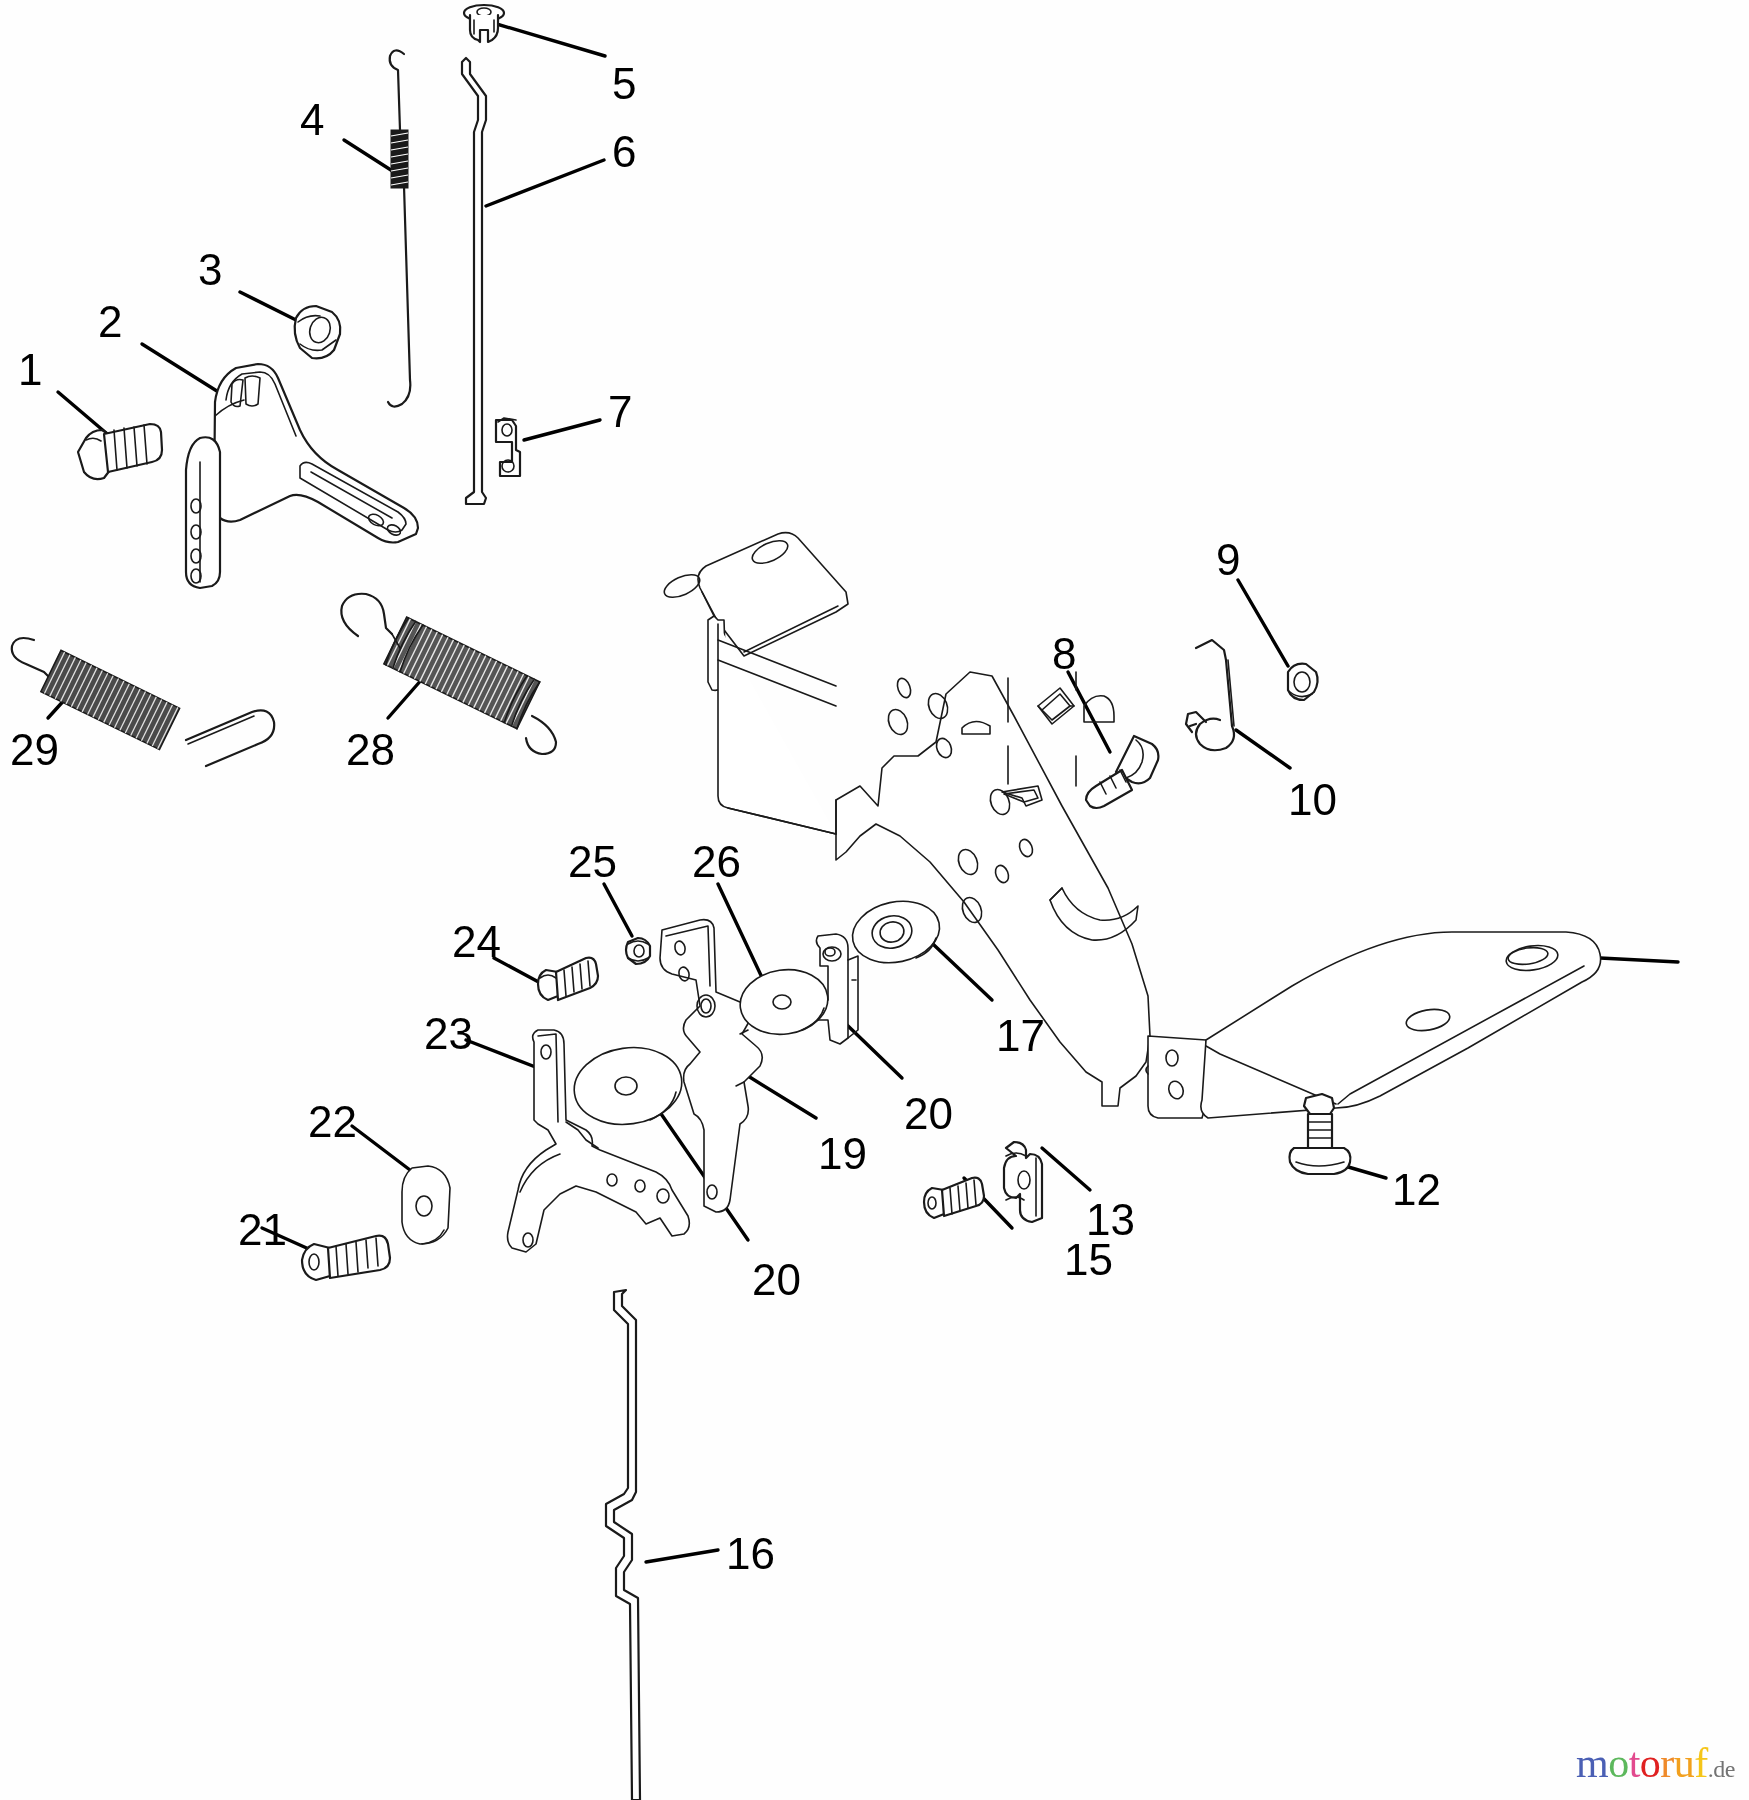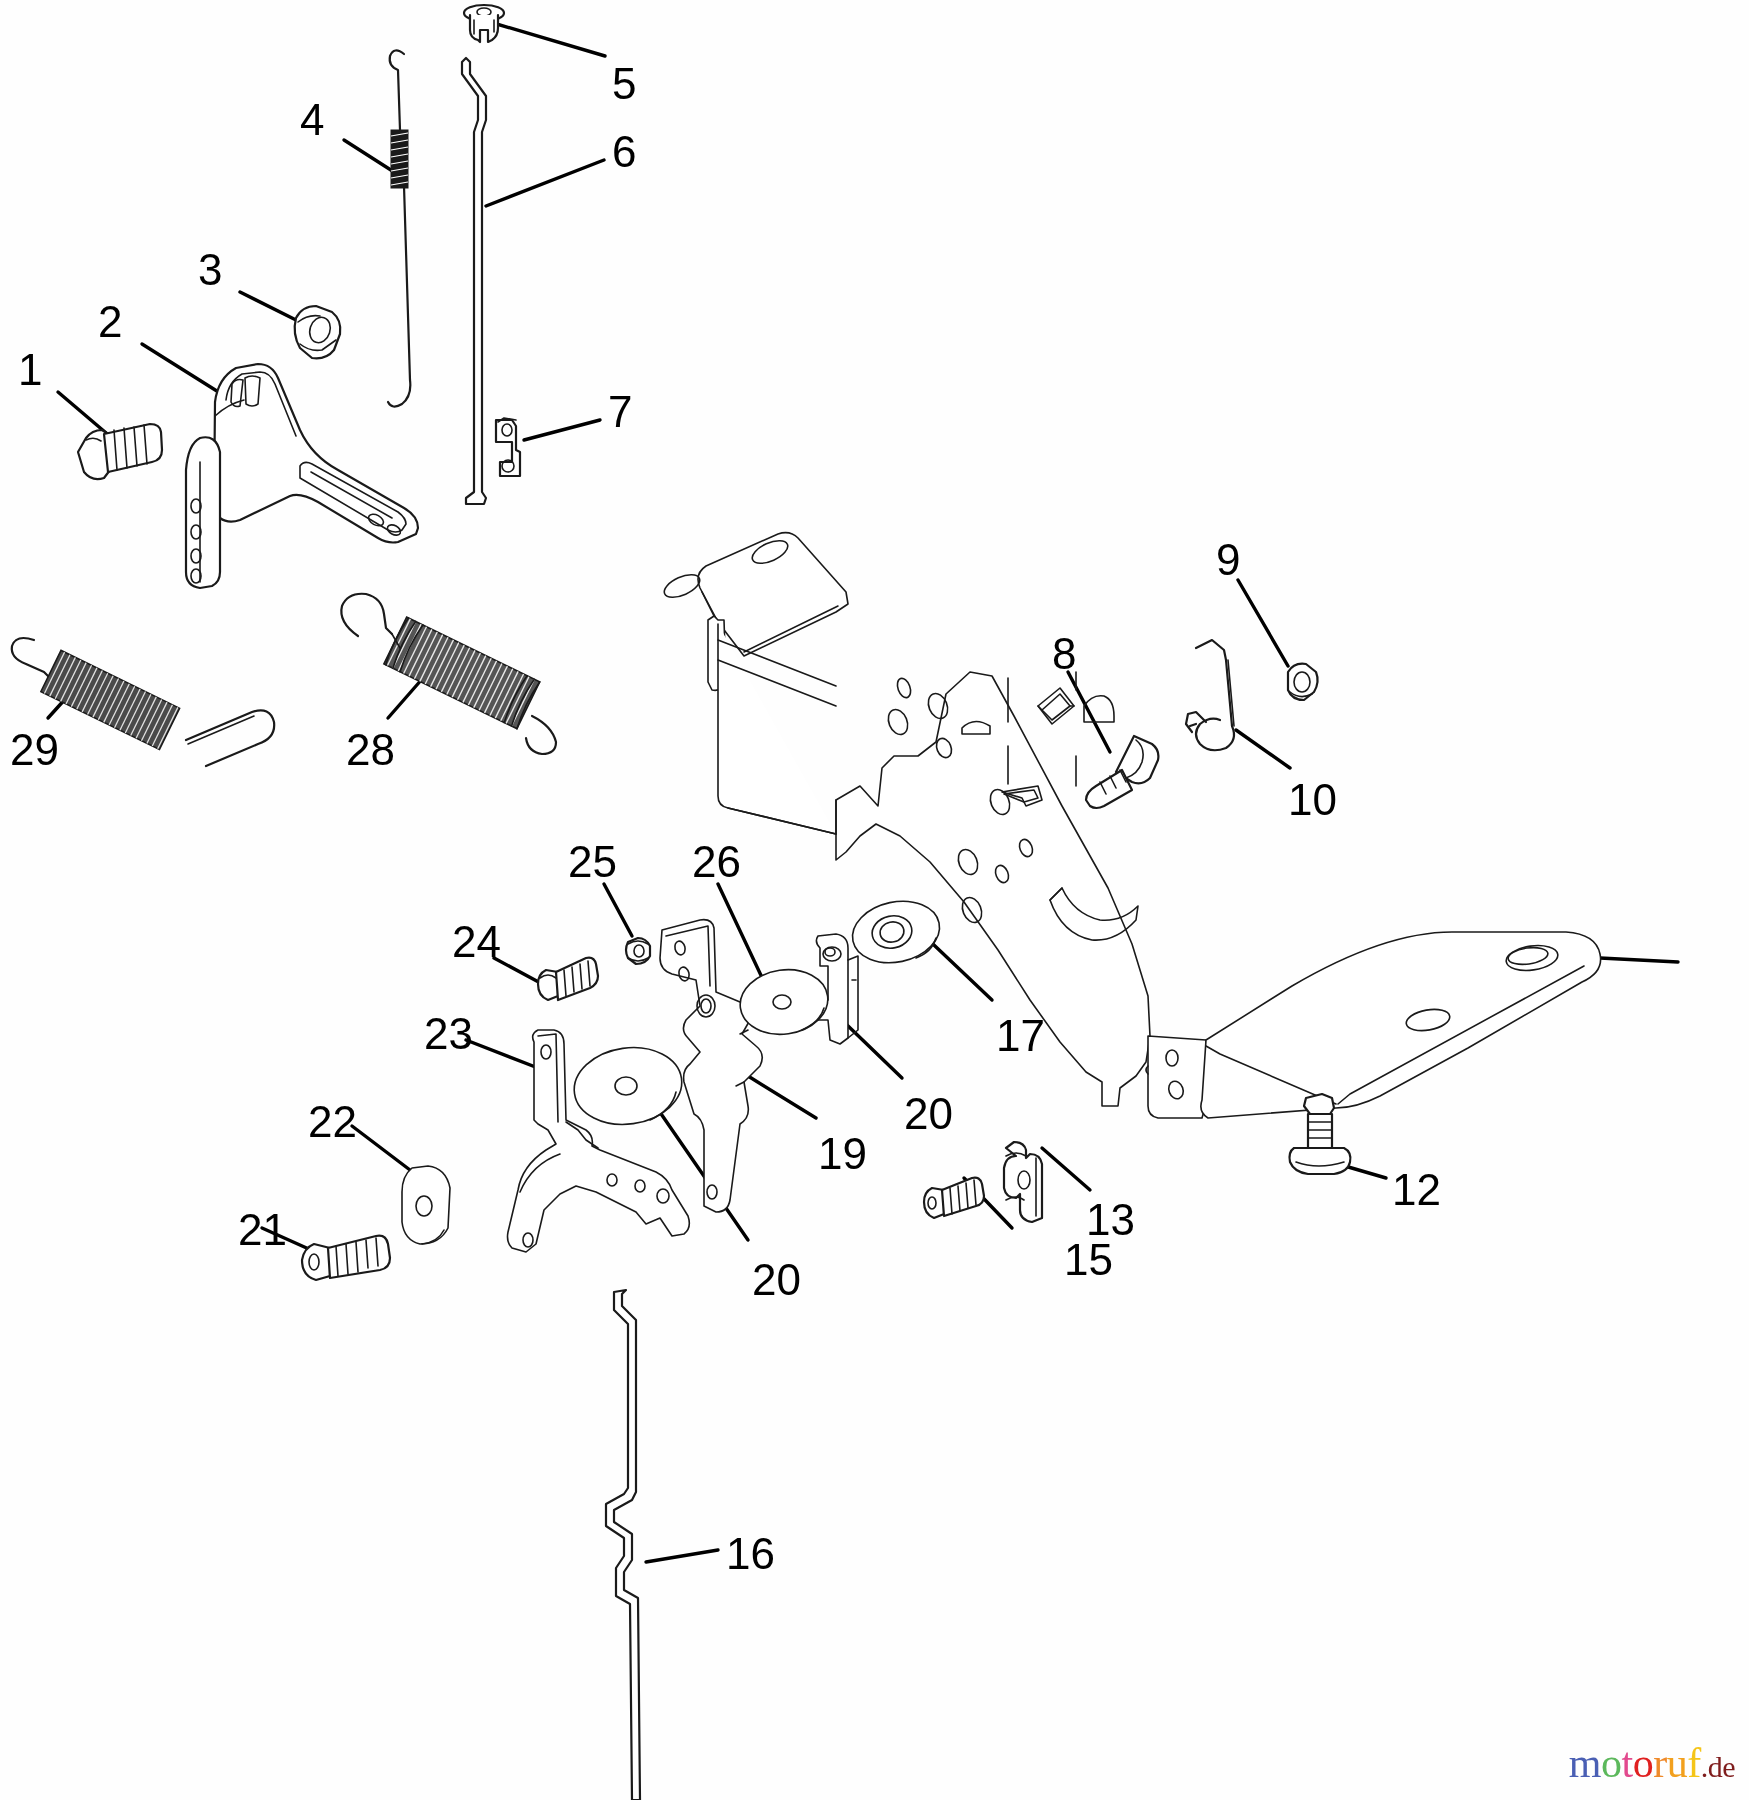--- a/index.html
+++ b/index.html
@@ -40,22 +40,22 @@
     right: 14px;
     bottom: 16px;
     font-family: "Liberation Serif", serif;
     font-size: 42px;
     letter-spacing: -0.5px;
     white-space: nowrap;
     line-height: 1;
   }
   #watermark .wm-l { display: inline; }
   #watermark .wm-tld {
-    font-size: 30px;
-    color: #7f1d1d;
+    font-size: 24px;
+    color: #737373;
   }
 </style>
 </head>
 <body>
 
 <div id="sheet">
 
   <svg id="drawing" viewBox="0 0 1749 1800" xmlns="http://www.w3.org/2000/svg">
     <defs>
       <style>

